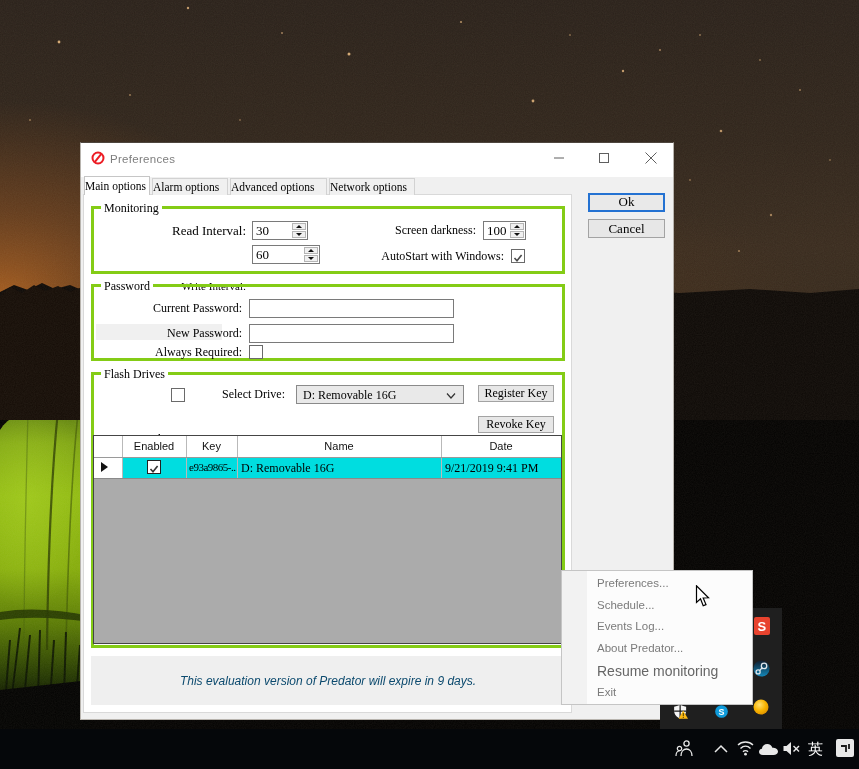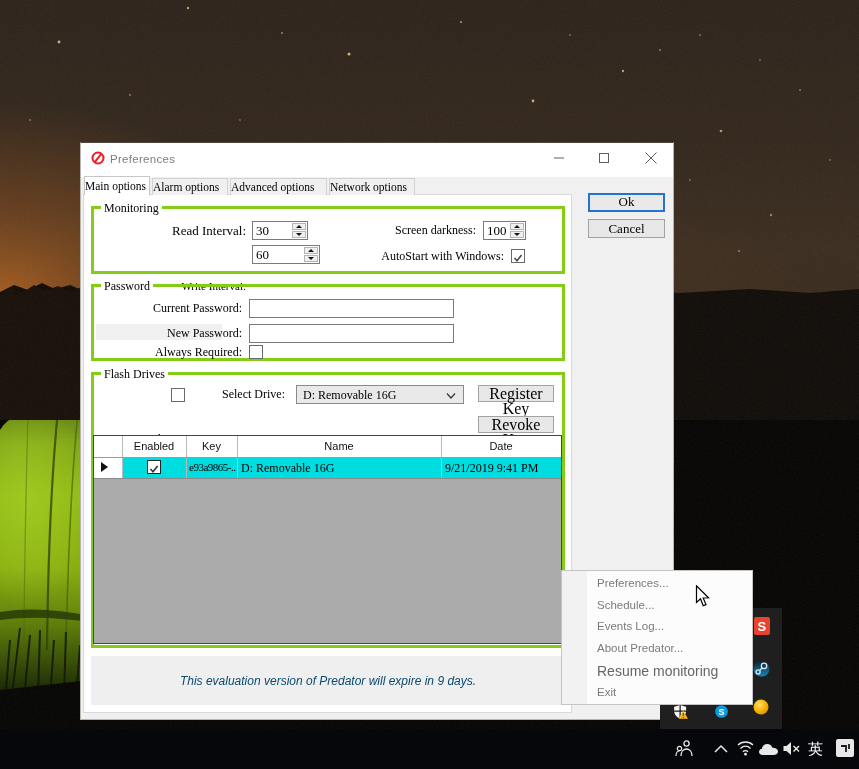--- a/index.html
+++ b/index.html
@@ -36,21 +36,21 @@
   .spin .btns { position:absolute; right:0px; top:0px; bottom:0px; width:16px; }
   .spin .b { position:absolute; left:1px; right:1px; height:7px; background:#f0f0f0; border:1px solid #b5b5b5; }
   .spin .b.up { top:1px; } .spin .b.dn { bottom:1px; }
   .tri-up { position:absolute; left:3px; top:1px; width:0; height:0;
             border-left:3px solid transparent; border-right:3px solid transparent; border-bottom:3.5px solid #111; }
   .tri-dn { position:absolute; left:3px; top:1px; width:0; height:0;
             border-left:3px solid transparent; border-right:3px solid transparent; border-top:3.5px solid #111; }
   .cb { position:absolute; width:14px; height:14px; background:#fff; border:1px solid #6a6a6a; }
 
   .btn { position:absolute; background:#e7e7e7; border:1px solid #a3a3a3; text-align:center;
-         font-family:"Liberation Serif", serif; font-size:16px; color:#000; }
+         font-family:"Liberation Serif", serif; font-size:12px; color:#000; }
   .btn.default { border:2px solid #2472d2; background:#e9e9e9; }
 
   .combo { position:absolute; background:#e9e9e9; border:1px solid #8a8a8a;
            font-family:"Liberation Serif", serif; font-size:12px; color:#000; }
 
   
   .grid { position:absolute; background:#ababab; border:1px solid #454545;padding-left:8px; }
   .ghl { position:absolute; top:4px; font-size:11px; color:#111; text-align:center; }
   .cell { position:absolute; font-family:"Liberation Serif", serif; font-size:12px; color:#000;
           white-space:nowrap; overflow:hidden; }

